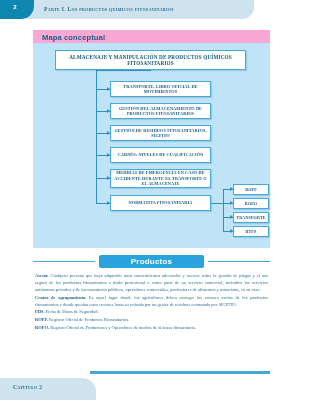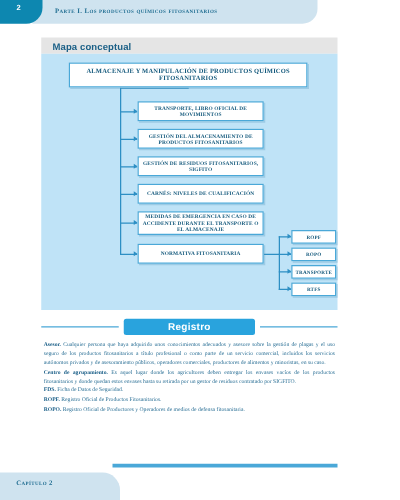--- a/index.html
+++ b/index.html
@@ -50,21 +50,21 @@
     font-variant: small-caps;
     font-weight: bold;
     font-family: "Liberation Serif", serif;
     white-space: nowrap;
   }
 
   
   #mapa-title-band {
     position: absolute; left: 33px; top: 30px;
     width: 237px; height: 13px;
-    background: #e5e5e5;
+    background: #f9a8d4;
   }
   #mapa-title-band .txt {
     position: absolute; left: 9px; top: 2.5px;
     color: #1a5f86;
     font-size: 7.6px;
     font-weight: bold;
     font-family: "Liberation Sans", sans-serif;
     letter-spacing: .1px;
   }
 
@@ -269,21 +269,21 @@
 
     <div class="dbox leaf l0">ROPF</div>
     <div class="dbox leaf l1">ROPO</div>
     <div class="dbox leaf l2">TRANSPORTE</div>
     <div class="dbox leaf l3">RTFS</div>
   </div>
 
   <div id="glosario">
     <div class="glo-rule left"></div>
     <div class="glo-rule right"></div>
-    <div class="glo-pill">Registro</div>
+    <div class="glo-pill">Productos</div>
     <div id="glo-body">
         <p><b>Asesor.</b><span> Cualquier persona que haya adquirido unos conocimientos adecuados y asesore sobre la gestión de plagas y el uso seguro de los productos fitosanitarios a título profesional o como parte de un servicio comercial, incluidos los servicios autónomos privados y de asesoramiento públicos, operadores comerciales, productores de alimentos y minoristas, en su caso.</span></p>
         <p><b>Centro de agrupamiento.</b><span> Es aquel lugar donde los agricultores deben entregar los envases vacíos de los productos fitosanitarios y donde quedan estos envases hasta su retirada por un gestor de residuos contratado por SIGFITO.</span></p>
         <p><b>FDS.</b><span> Ficha de Datos de Seguridad.</span></p>
         <p><b>ROPF.</b><span> Registro Oficial de Productos Fitosanitarios.</span></p>
         <p><b>ROPO.</b><span> Registro Oficial de Productores y Operadores de medios de defensa fitosanitaria.</span></p>
       </div>
   </div>
 
   <div id="footer-band"></div>

